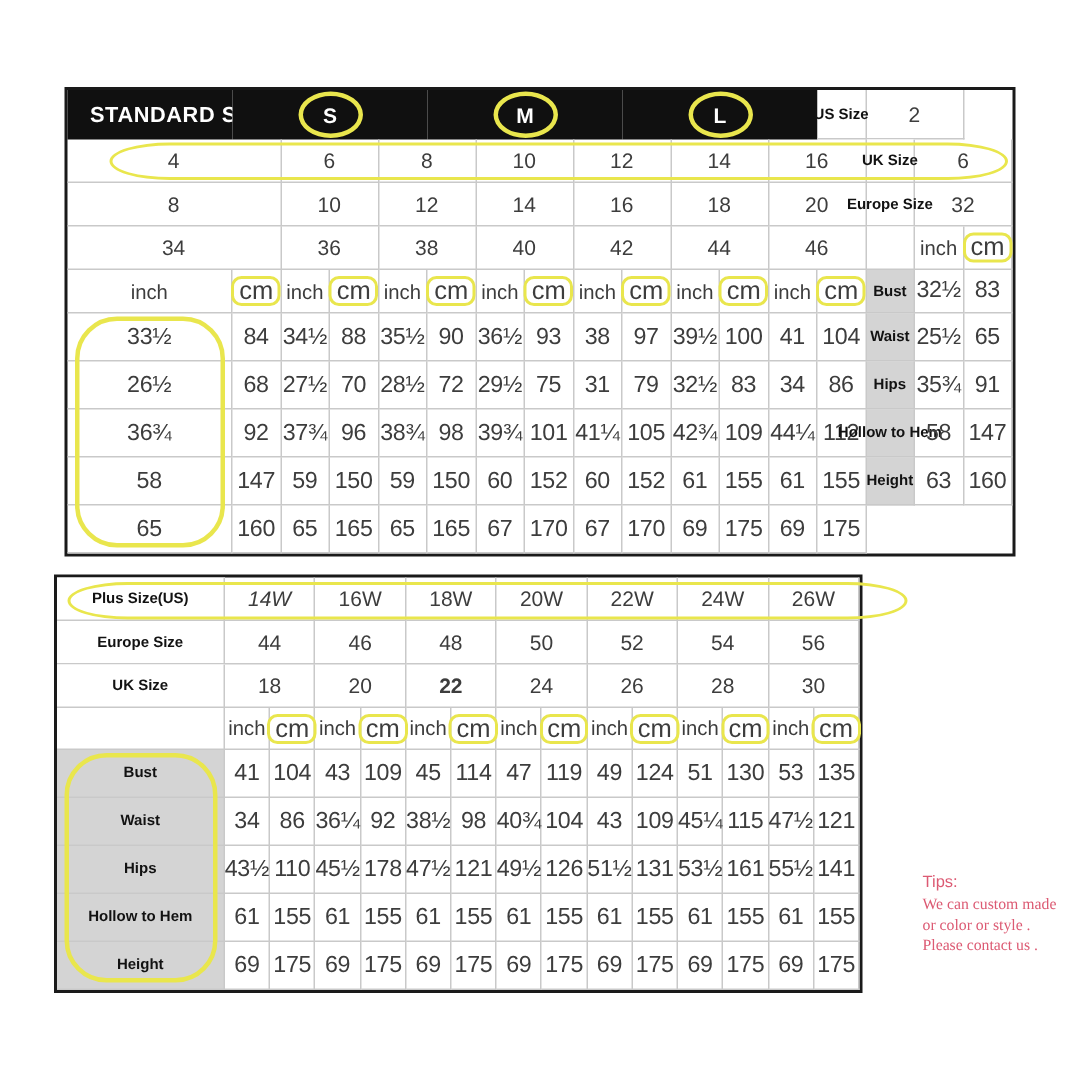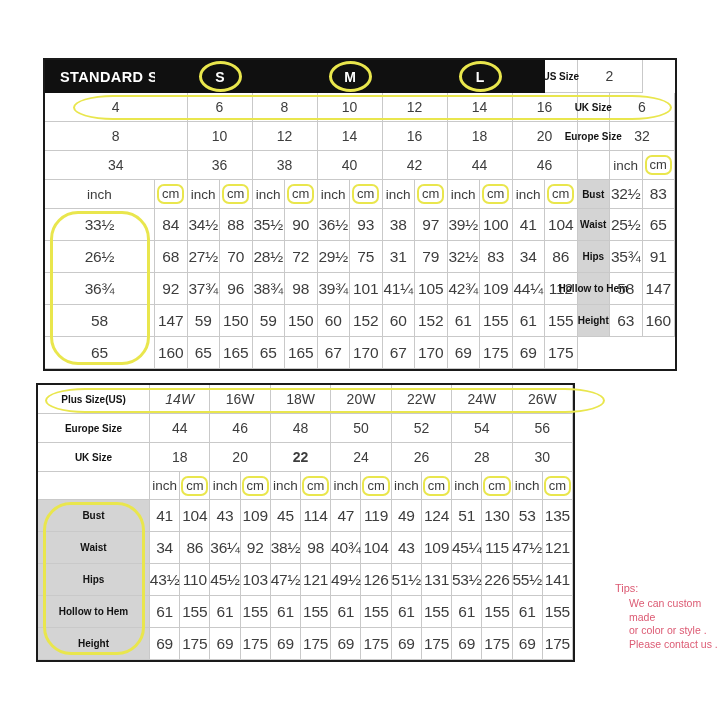--- a/index.html
+++ b/index.html
@@ -20,37 +20,37 @@
     grid-template-rows:repeat(3,29px) 28px repeat(5,32px);}
   .c{display:flex;align-items:center;justify-content:center;
      border-right:1px solid var(--grid);border-bottom:1px solid var(--grid);
      color:var(--vtext);white-space:nowrap;box-sizing:border-box;min-width:0;}
   .hc{background:var(--hdr);display:flex;align-items:center;justify-content:center;min-width:0;}
   .hlab{justify-content:flex-start;padding-left:15px;color:#ffffff;font-weight:700;
         font-size:14.5px;letter-spacing:.4px;white-space:nowrap;}
   .lbl{font-weight:700;color:var(--ltext);font-size:10px;background:#fff;}
   .sv{font-size:14px;}
   .unit{font-size:13.5px;}
-  .cmbox{border:2px solid var(--hl);border-radius:7px;padding:0 3px;line-height:16px;font-size:13px;}
+  .cmbox{border:2px solid var(--hl);border-radius:7px;padding:0 3px;line-height:16px;font-size:17px;}
   .mlbl{font-weight:700;font-size:10px;color:var(--ltext);background:var(--lgray);}
   .mv{font-size:15.5px;letter-spacing:-.2px;}
   .szoval{border:3px solid var(--hl);border-radius:50%;width:37px;height:25px;
           display:flex;align-items:center;justify-content:center;
           color:#fff;font-weight:700;font-size:14px;box-sizing:content-box;}
   .szoval.wide{width:45px;}
   .ovl{position:absolute;border:2.5px solid var(--hl);border-radius:45px/14px;pointer-events:none;box-sizing:border-box;}
   #std-us-ovl{left:28px;top:35px;width:599px;height:25px;}
   #plus-hdr-ovl{left:7px;top:3px;width:560px;height:25px;}
   .colrect{position:absolute;border:3px solid var(--hl);border-radius:28px;pointer-events:none;box-sizing:border-box;}
   #std-colrect{left:5px;top:151px;width:100px;height:154px;}
   #plus-colrect{left:5px;top:117px;width:102px;height:153px;}
   .tips{position:absolute;left:615px;top:582px;width:106px;color:var(--pink);
         font-size:10.5px;line-height:13.8px;}
   .tips-title{font-size:11px;margin-bottom:1px;}
-  .tips-line{margin-left:14px;}
+  .tips-line{margin-left:0;font-family:Liberation Serif, serif;}
 </style>
 </head>
 <body>
 
 <div>
 
   <div id="standard-table" class="tablegrid">
     <div id="std-us-ovl" class="ovl"></div>
     <div id="std-colrect" class="colrect"></div>
   <div class="hc hlab">STANDARD SIZE</div>
@@ -293,29 +293,29 @@
       <div class="c mv">43</div>
       <div class="c mv">109</div>
       <div class="c mv">45¼</div>
       <div class="c mv">115</div>
       <div class="c mv">47½</div>
       <div class="c mv">121</div>
       <div class="c mlbl">Hips</div>
       <div class="c mv">43½</div>
       <div class="c mv">110</div>
       <div class="c mv">45½</div>
-      <div class="c mv">103</div>
+      <div class="c mv">178</div>
       <div class="c mv">47½</div>
       <div class="c mv">121</div>
       <div class="c mv">49½</div>
       <div class="c mv">126</div>
       <div class="c mv">51½</div>
       <div class="c mv">131</div>
       <div class="c mv">53½</div>
-      <div class="c mv">226</div>
+      <div class="c mv">161</div>
       <div class="c mv">55½</div>
       <div class="c mv">141</div>
       <div class="c mlbl">Hollow to Hem</div>
       <div class="c mv">61</div>
       <div class="c mv">155</div>
       <div class="c mv">61</div>
       <div class="c mv">155</div>
       <div class="c mv">61</div>
       <div class="c mv">155</div>
       <div class="c mv">61</div>

